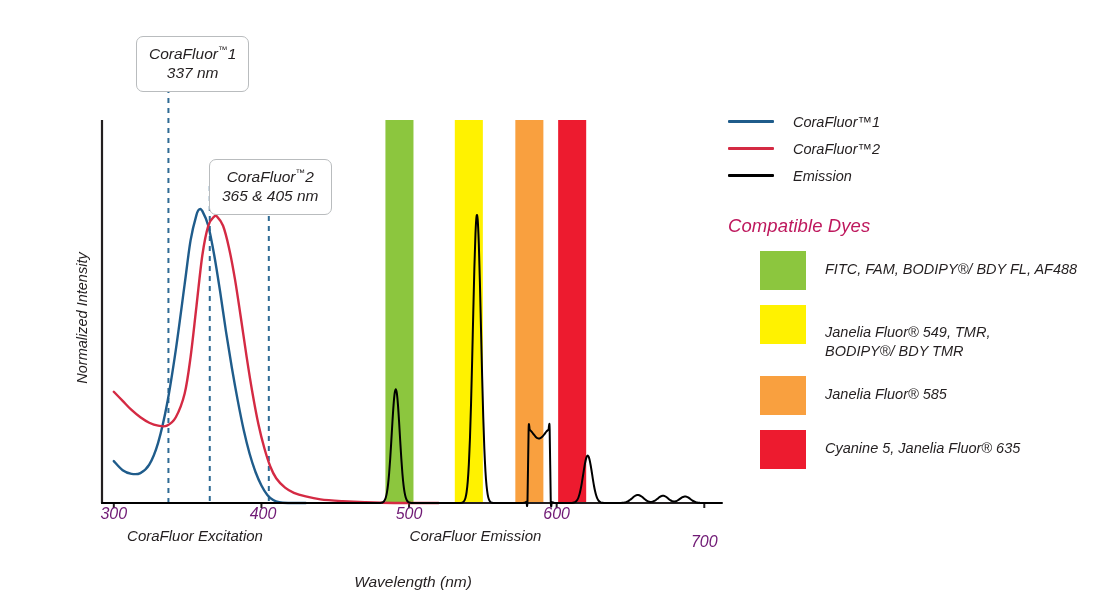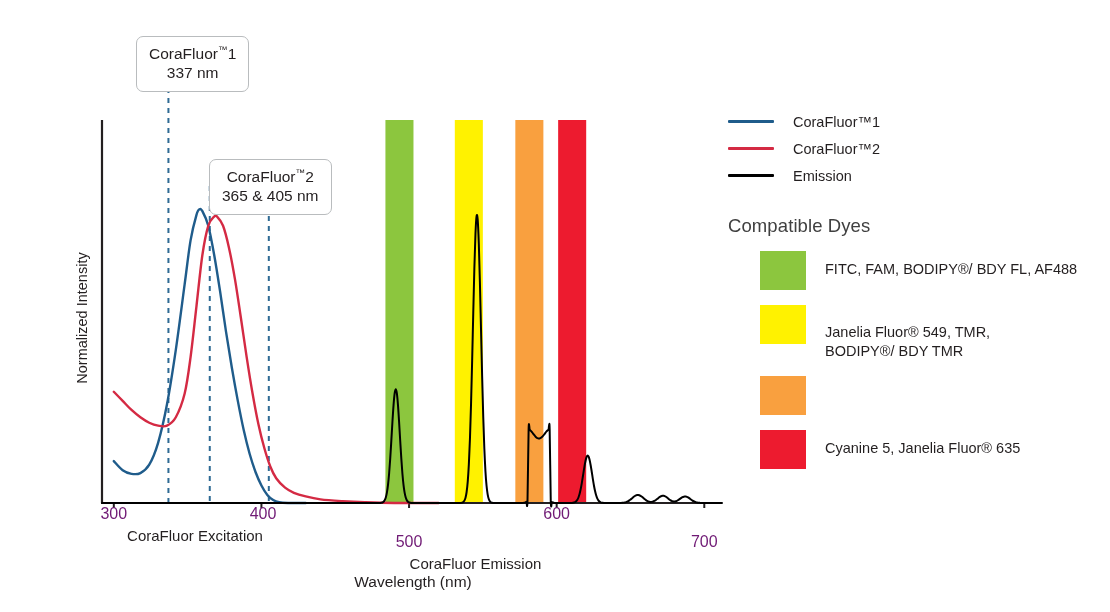--- a/index.html
+++ b/index.html
@@ -13,20 +13,21 @@
     position: relative;
     font-family: "Liberation Sans", sans-serif;
     color: #231f20;
     overflow: hidden;
   }
   #figure {
     position: absolute;
     left: 0; top: 0;
     width: 1002px;
     height: 612px;
+    font-style: italic;
   }
   .plot-area {
     position: absolute;
     left: 0; top: 0;
     width: 1110px;
     height: 612px;
   }
   svg.chart {
     position: absolute;
     left: 0; top: 0;
@@ -102,21 +103,21 @@
     width: 46px;
     height: 3px;
     margin-right: 19px;
     flex: 0 0 auto;
     border-radius: 1px;
   }
   .series-label { font-size: 14.5px; color: #231f20; }
 
   #dyes-heading {
     font-size: 18.5px;
-    color: #404040;
+    color: #be185d;
     margin-top: 26px;
     margin-bottom: 14px;
     letter-spacing: .1px;
   }
   .dye-row {
     display: flex;
     align-items: flex-start;
     margin-bottom: 15px;
     padding-left: 32px;
   }
@@ -176,27 +177,27 @@
     </div>
 
     <div class="callout" id="callout-cf2">
       <span class="ln"><span>CoraFluor</span><span class="tm">™</span><span>2</span></span>
       <span class="ln">365 &amp; 405 nm</span>
     </div>
 
     <div id="tick-labels">
         <div class="axis-tick" style="left: 113.81px;">300</div>
         <div class="axis-tick" style="left: 263px;">400</div>
-        <div class="axis-tick" style="left: 409.048px; margin-top: 28px;">500</div>
+        <div class="axis-tick" style="left: 409.048px;">500</div>
         <div class="axis-tick" style="left: 556.667px;">600</div>
         <div class="axis-tick" style="left: 704.286px; margin-top: 28px;">700</div>
       </div>
     <div id="range-labels">
         <div class="range-label" style="left: 195px;">CoraFluor Excitation</div>
-        <div class="range-label" style="left: 475.476px; margin-top: 28px;">CoraFluor Emission</div>
+        <div class="range-label" style="left: 475.476px;">CoraFluor Emission</div>
       </div>
 
     <div id="x-axis-title">Wavelength (nm)</div>
     <div id="y-axis-title">Normalized Intensity</div>
   </div>
 
   <div id="right-panel">
     <div class="series-legend" id="series-legend">
         <div class="series-row">
           <span class="series-swatch" style="background: rgb(31, 92, 139);"></span>
@@ -221,20 +222,23 @@
         </div>
         <div class="dye-row two-line">
           <span class="dye-swatch" style="background: rgb(255, 242, 0);"></span>
           <span class="dye-label">
             <span style="display:block">Janelia Fluor® 549, TMR,</span>
             <span style="display:block">BODIPY®/ BDY TMR</span>
           </span>
         </div>
         <div class="dye-row">
           <span class="dye-swatch" style="background: rgb(249, 160, 63);"></span>
+          <span class="dye-label">
+            <span style="display:block">Janelia Fluor® 585</span>
+          </span>
         </div>
         <div class="dye-row">
           <span class="dye-swatch" style="background: rgb(237, 27, 47);"></span>
           <span class="dye-label">
             <span style="display:block">Cyanine 5, Janelia Fluor® 635</span>
           </span>
         </div>
       </div>
   </div>
 

